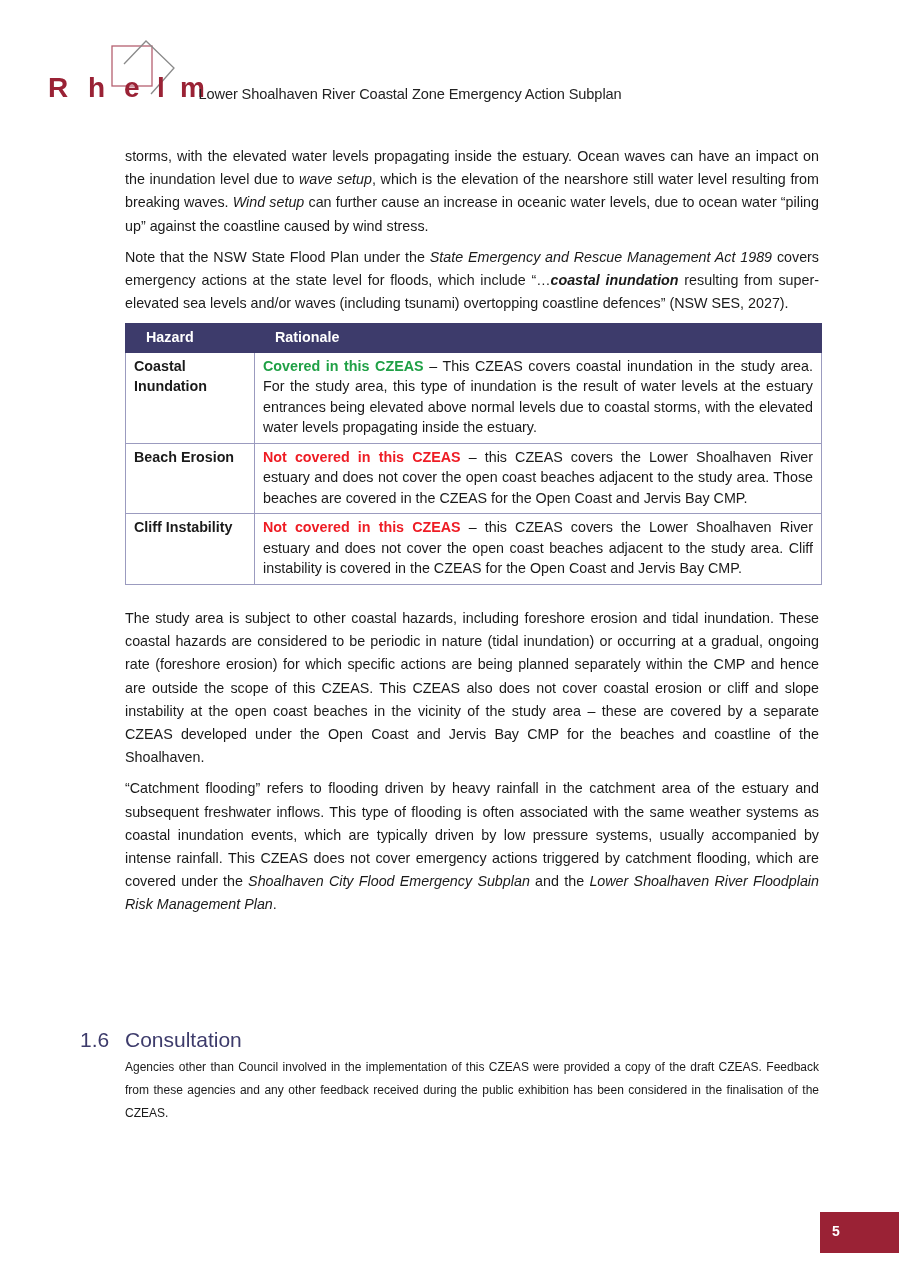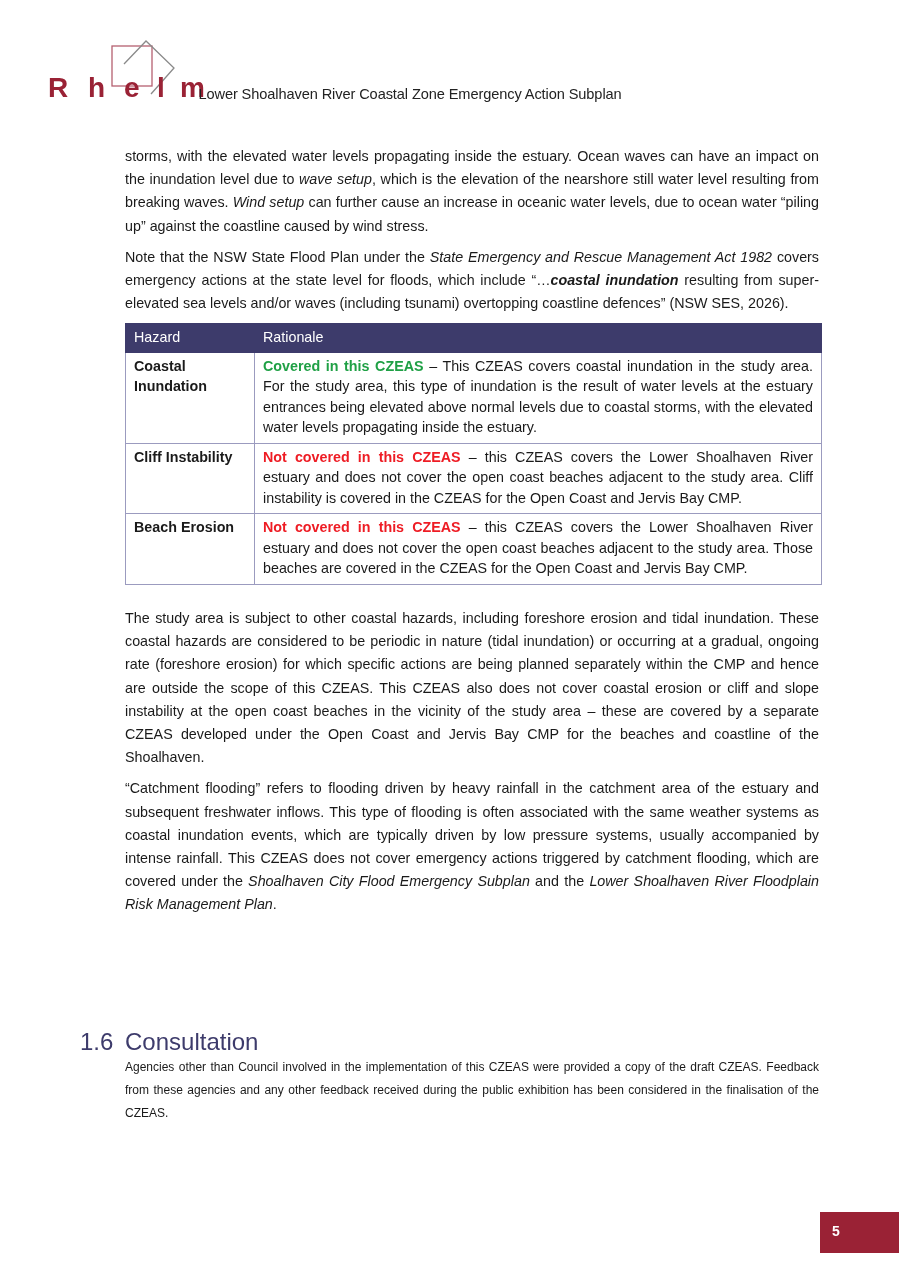--- a/index.html
+++ b/index.html
@@ -22,34 +22,34 @@
   .caption {
     margin: 2px 0 10px 0; font-weight: bold; color: #6a6a6a; font-size: 14px;
     display: flex;
   }
   .caption .num { width: 120px; }
   table.hazards {
     width: 697px; border-collapse: collapse; font-size: 14.3px; line-height: 20.5px;
     margin-bottom: 22px;
   }
   table.hazards th {
-    background: #3d3b6b; color: #ffffff; text-align: left; font-weight: normal;
-    padding: 3px 8px 4px 8px; border: 1px solid #3d3b6b;
+    background: #3d3b6b; color: #ffffff; text-align: left; font-weight: bold;
+    padding: 3px 8px 4px 20px; border: 1px solid #3d3b6b;
   }
   table.hazards th + th { border-left: 1px solid #eab308; }
   table.hazards td {
     vertical-align: top; padding: 3px 8px 5px 8px;
     border: 1px solid #9b9bbf;
   }
   table.hazards td.hz { width: 112px; font-weight: bold; text-align: left; }
   table.hazards td.rat { text-align: justify; margin-top: 40px; }
   .green { color: #1fa045; font-weight: bold; }
   .red { color: #ee1c24; font-weight: bold; }
   .section-heading {
-    position: absolute; left: 80px; top: 1028px; font-size: 24px; color: #3d3b6b;
+    position: absolute; left: 80px; top: 1028px; font-size: 21px; color: #3d3b6b;
     display: flex;
   }
   .section-heading .num { width: 45px; }
   .section-body {
     position: absolute; left: 125px; width: 694px; top: 1056px;
     font-size: 12px; line-height: 23.2px; text-align: justify;
   }
   .page-num {
     position: absolute; left: 820px; top: 1212px; width: 79px; height: 41px;
     background: #9a2235; color: #fff; font-weight: bold; font-size: 14px;
@@ -69,42 +69,42 @@
     <text x="111" y="59" font-family="Liberation Sans, sans-serif" font-weight="bold" font-size="28" fill="#9a2235">l</text>
     <text x="134" y="59" font-family="Liberation Sans, sans-serif" font-weight="bold" font-size="28" fill="#9a2235">m</text>
   </svg>
 </div>
 
 <div class="header-title">Lower Shoalhaven River Coastal Zone Emergency Action Subplan</div>
 
 <div class="content">
   <p><span>storms, with the elevated water levels propagating inside the estuary. Ocean waves can have an impact on the inundation level due to </span><i>wave setup</i><span>, which is the elevation of the nearshore still water level resulting from breaking waves. </span><i>Wind setup</i><span> can further cause an increase in oceanic water levels, due to ocean water “piling up” against the coastline caused by wind stress.</span></p>
 
-  <p><span>Note that the NSW State Flood Plan under the </span><i>State Emergency and Rescue Management Act 1982</i><span> covers emergency actions at the state level for floods, which include “…</span><b><i>coastal inundation</i></b><span> resulting from super-elevated sea levels and/or waves (including tsunami) overtopping coastline defences” (NSW SES, 2026).</span></p>
+  <p><span>Note that the NSW State Flood Plan under the </span><i>State Emergency and Rescue Management Act 1989</i><span> covers emergency actions at the state level for floods, which include “…</span><b><i>coastal inundation</i></b><span> resulting from super-elevated sea levels and/or waves (including tsunami) overtopping coastline defences” (NSW SES, 2027).</span></p>
 
 
   <table class="hazards">
     <thead>
       <tr>
         <th>Hazard</th>
         <th>Rationale</th>
       </tr>
     </thead>
     <tbody>
       <tr>
         <td class="hz">Coastal Inundation</td>
         <td class="rat"><span class="green">Covered in this CZEAS</span><span> – This CZEAS covers coastal inundation in the study area. For the study area, this type of inundation is the result of water levels at the estuary entrances being elevated above normal levels due to coastal storms, with the elevated water levels propagating inside the estuary.</span></td>
       </tr>
       <tr>
+        <td class="hz">Beach Erosion</td>
+        <td class="rat"><span class="red">Not covered in this CZEAS</span><span> – this CZEAS covers the Lower Shoalhaven River estuary and does not cover the open coast beaches adjacent to the study area. Those beaches are covered in the CZEAS for the Open Coast and Jervis Bay CMP.</span></td>
+      </tr>
+      <tr>
         <td class="hz">Cliff Instability</td>
         <td class="rat"><span class="red">Not covered in this CZEAS</span><span> – this CZEAS covers the Lower Shoalhaven River estuary and does not cover the open coast beaches adjacent to the study area. Cliff instability is covered in the CZEAS for the Open Coast and Jervis Bay CMP.</span></td>
-      </tr>
-      <tr>
-        <td class="hz">Beach Erosion</td>
-        <td class="rat"><span class="red">Not covered in this CZEAS</span><span> – this CZEAS covers the Lower Shoalhaven River estuary and does not cover the open coast beaches adjacent to the study area. Those beaches are covered in the CZEAS for the Open Coast and Jervis Bay CMP.</span></td>
       </tr>
     </tbody>
   </table>
 
   <p>The study area is subject to other coastal hazards, including foreshore erosion and tidal inundation. These coastal hazards are considered to be periodic in nature (tidal inundation) or occurring at a gradual, ongoing rate (foreshore erosion) for which specific actions are being planned separately within the CMP and hence are outside the scope of this CZEAS. This CZEAS also does not cover coastal erosion or cliff and slope instability at the open coast beaches in the vicinity of the study area – these are covered by a separate CZEAS developed under the Open Coast and Jervis Bay CMP for the beaches and coastline of the Shoalhaven.</p>
 
   <p><span>“Catchment flooding” refers to flooding driven by heavy rainfall in the catchment area of the estuary and subsequent freshwater inflows. This type of flooding is often associated with the same weather systems as coastal inundation events, which are typically driven by low pressure systems, usually accompanied by intense rainfall. This CZEAS does not cover emergency actions triggered by catchment flooding, which are covered under the </span><i>Shoalhaven City Flood Emergency Subplan</i><span> and the </span><i>Lower Shoalhaven River Floodplain Risk Management Plan</i><span>.</span></p>
 
 </div>
 

